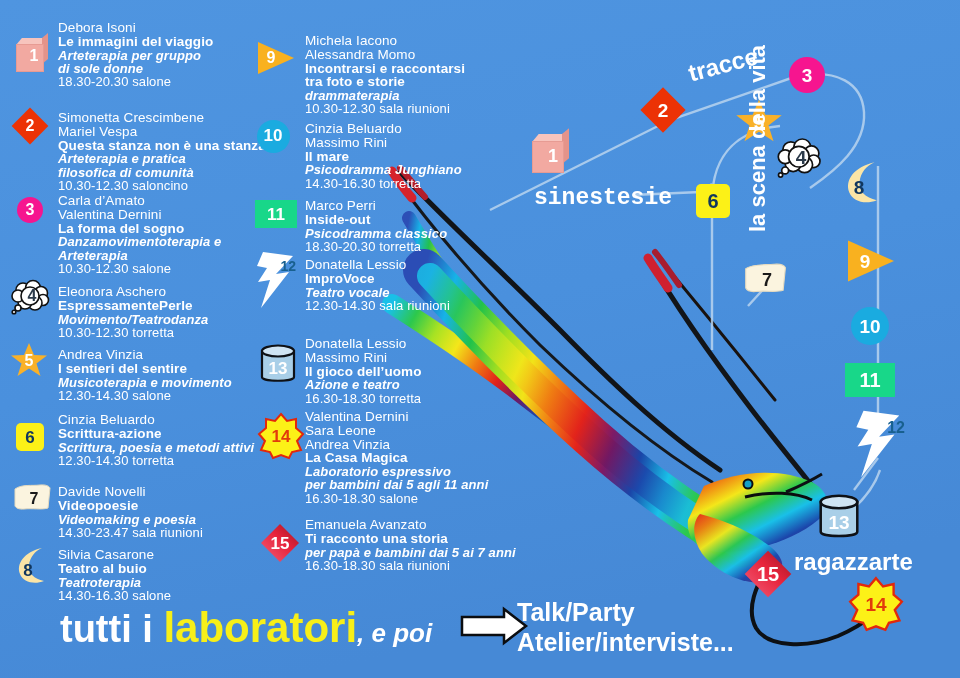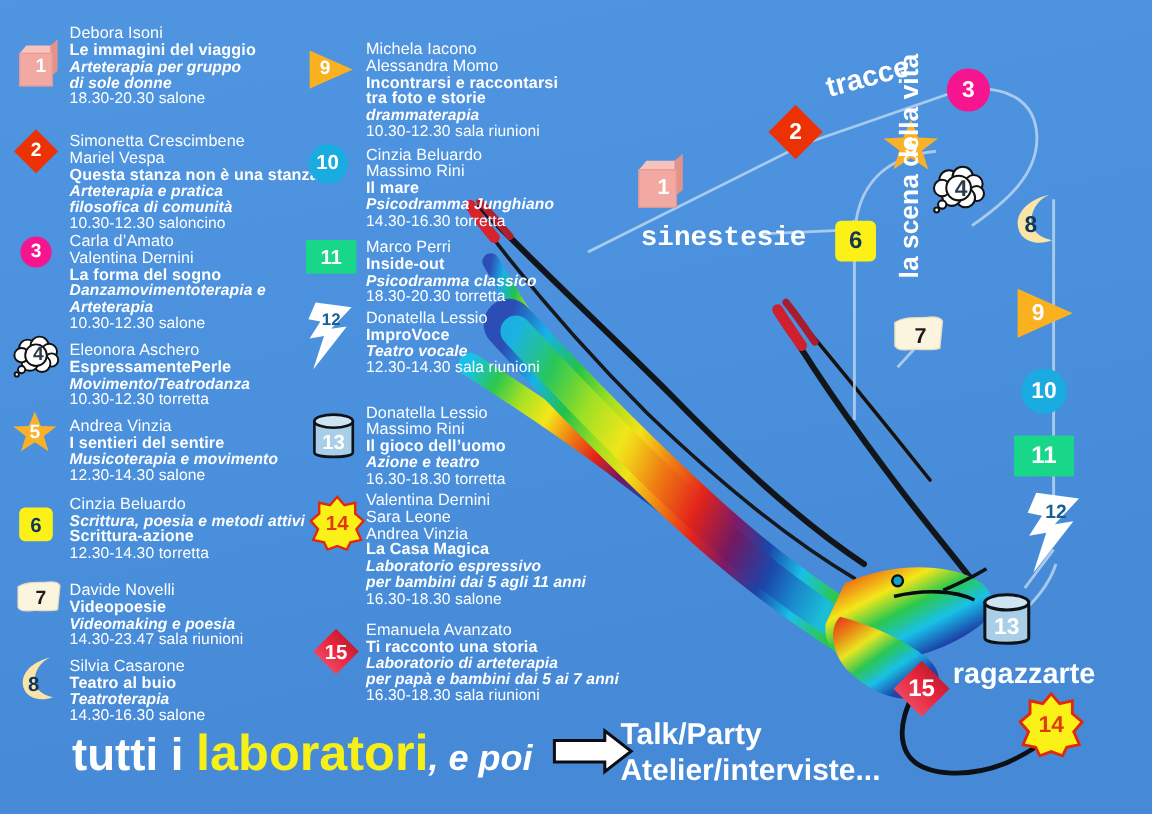--- a/index.html
+++ b/index.html
@@ -73,21 +73,21 @@
   
   .ico-circle-cyan{width:40px;height:36px;}
   .ico-circle-cyan .sh{position:absolute;left:4px;top:2px;width:33px;height:33px;
       border-radius:50%;background:#1aabe0;}
 
   
   .ico-rect-green{width:42px;height:28px;}
   .ico-rect-green .sh{position:absolute;left:0;top:0;width:42px;height:28px;background:#18d789;}
 
   
-  .ico-bolt{width:40px;height:58px;}
+  .ico-bolt{width:40px;height:58px;justify-content:flex-end;}
   .ico-bolt span{color:#18608f;font-size:14px;}
 
   
   .ico-cyl{width:40px;height:40px;align-items:center;}
   .ico-cyl span{color:#fff;}
 
   
   .ico-burst{width:46px;height:46px;}
   .ico-burst span{color:#e23b0b;}
 
@@ -97,21 +97,21 @@
   svg{display:block;overflow:visible;}
 
   
   .dg{position:absolute;}
   .dg-label{position:absolute;color:#fff;font-weight:700;white-space:nowrap;}
 
   
   .bottom-tutti{position:absolute;left:60px;top:604px;white-space:nowrap;}
   .bottom-tutti .w1{font-size:38px;font-weight:700;color:#ffffff;}
   .bottom-tutti .w2{font-size:42px;font-weight:700;color:#f7ef18;}
-  .bottom-tutti .w3{font-size:30px;font-weight:700;font-style:italic;color:#ffffff;}
+  .bottom-tutti .w3{font-size:26px;font-weight:700;font-style:italic;color:#ffffff;}
   .bottom-right{position:absolute;left:517px;top:598px;color:#fff;
       font-size:25px;font-weight:700;line-height:1.18;}
   .bottom-right span{display:block;white-space:nowrap;}
 </style>
 </head>
 <body>
 
 <div id="poster">
 
   <svg class="photo" viewBox="0 0 960 678" width="960" height="678">
@@ -278,22 +278,22 @@
     <span class="ln sub">Musicoterapia e movimento</span>
     <span class="ln time">12.30-14.30 salone</span>
   </div>
 
   <div class="badge ico-sq-yellow" style="left:14px;top:421px;">
     <div class="sh"></div>
       <span style="font-size:17px;">6</span>
   </div>
   <div class="entry" style="left:58px;top:413px;">
     <span class="ln name">Cinzia Beluardo</span>
+    <span class="ln title">Scrittura-azione</span>
     <span class="ln sub">Scrittura, poesia e metodi attivi</span>
-    <span class="ln title">Scrittura-azione</span>
     <span class="ln time">12.30-14.30 torretta</span>
   </div>
 
   <div class="badge ico-flag" style="left:12px;top:483px;">
     <svg width="40" height="30" viewBox="0 0 40 30" style="position:absolute;left:0;top:0;">
       <path d="M3 6 C 10 1, 20 3, 28 2 C 34 1.5, 37 3, 38 5 L 36 25
                C 30 27, 20 25, 12 26 C 7 26.5, 4 25, 3 23 Z" fill="#fbf4df" stroke="#e6dbbf" stroke-width="1"></path>
     </svg>
     <span style="font-size:16px;left:2px;top:1px;">7</span>
   </div>
@@ -409,21 +409,20 @@
         <stop offset="100%" stop-color="#9d1725"></stop>
           </linearGradient>
         </defs>
       <polygon points="22,3 41,22 22,41 3,22" fill="url(#d15)"></polygon>
     </svg>
     <span style="font-size:17px;">15</span>
   </div>
   <div class="entry" style="left:305px;top:518px;">
     <span class="ln name">Emanuela Avanzato</span>
     <span class="ln title">Ti racconto una storia</span>
-    <span class="ln sub">Laboratorio di arteterapia</span>
     <span class="ln sub">per papà e bambini dai 5 ai 7 anni</span>
     <span class="ln time">16.30-18.30 sala riunioni</span>
   </div>
 
   <div class="badge ico-cube" style="left:530px;top:134px;width:40px;height:38px;">
     <div class="top" style="width:30px;height:8px;"></div>
     <div class="side" style="left:32px;width:7px;height:30px;"></div>
     <div class="face" style="width:30px;height:30px;top:7px;"></div>
     <span style="font-size:18px;left:3px;top:3px;">1</span>
   </div>

